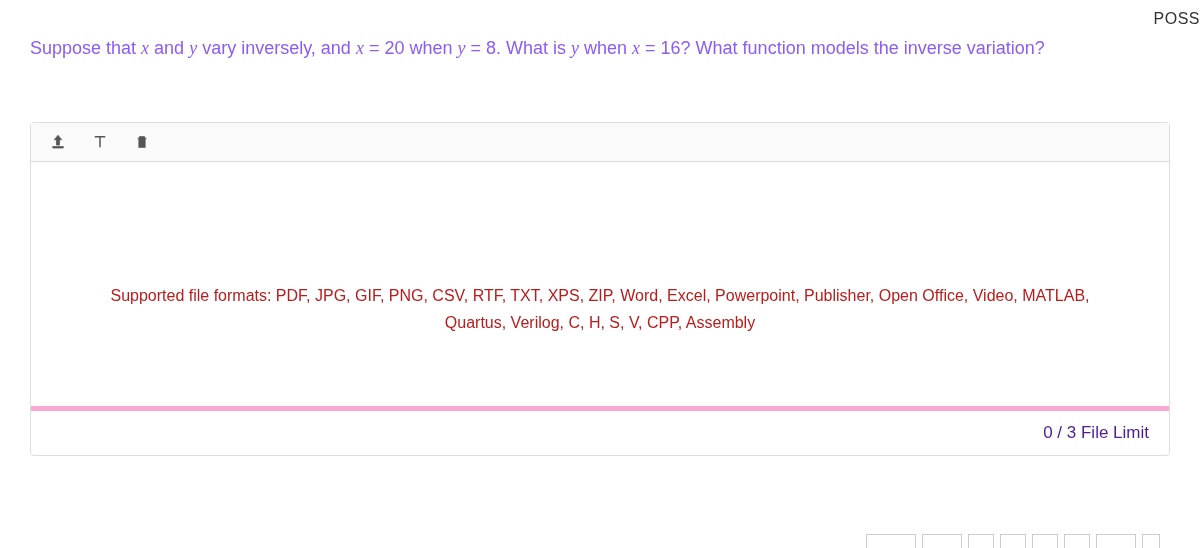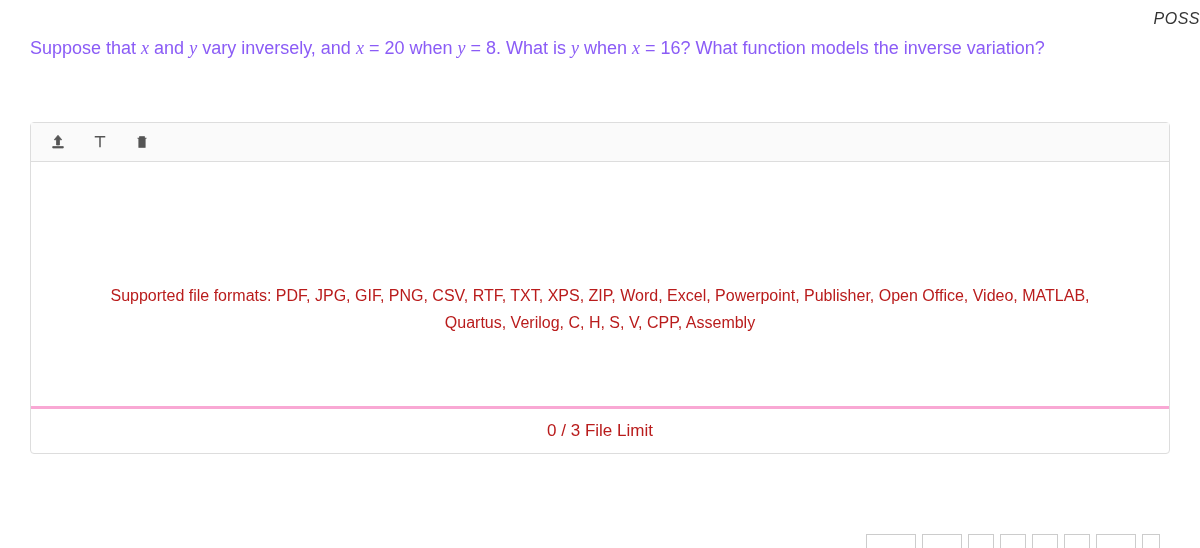--- a/index.html
+++ b/index.html
@@ -15,21 +15,20 @@
       position: relative;
       overflow: hidden;
     }
     .top-right-label {
       position: absolute;
       top: 10px;
       right: 0;
       font-size: 16px;
       letter-spacing: 0.5px;
       color: #333;
-      font-style: italic;
     }
     .question {
       padding: 35px 30px 0 30px;
       font-size: 18px;
       color: #8b5cf6;
       line-height: 1.5;
     }
     .question .italic {
       font-style: italic;
       font-family: Georgia, 'Times New Roman', serif;
@@ -85,25 +84,25 @@
       fill: #ffffff;
     }
     .supported-text {
       margin-top: 40px;
       font-size: 16px;
       color: #b91c1c;
       line-height: 1.7;
       padding: 0 30px 30px 30px;
     }
     .file-limit-bar {
-      border-top: 3px solid #f9a8d4;
+      border-top: 5px solid #f9a8d4;
       padding: 12px 20px;
-      text-align: center;
+      text-align: right;
       font-size: 17px;
-      color: #b91c1c;
+      color: #4c1d95;
     }
     .bottom-controls {
       position: absolute;
       bottom: 0;
       right: 40px;
       display: flex;
       gap: 6px;
     }
     .bottom-box {
       width: 50px;

